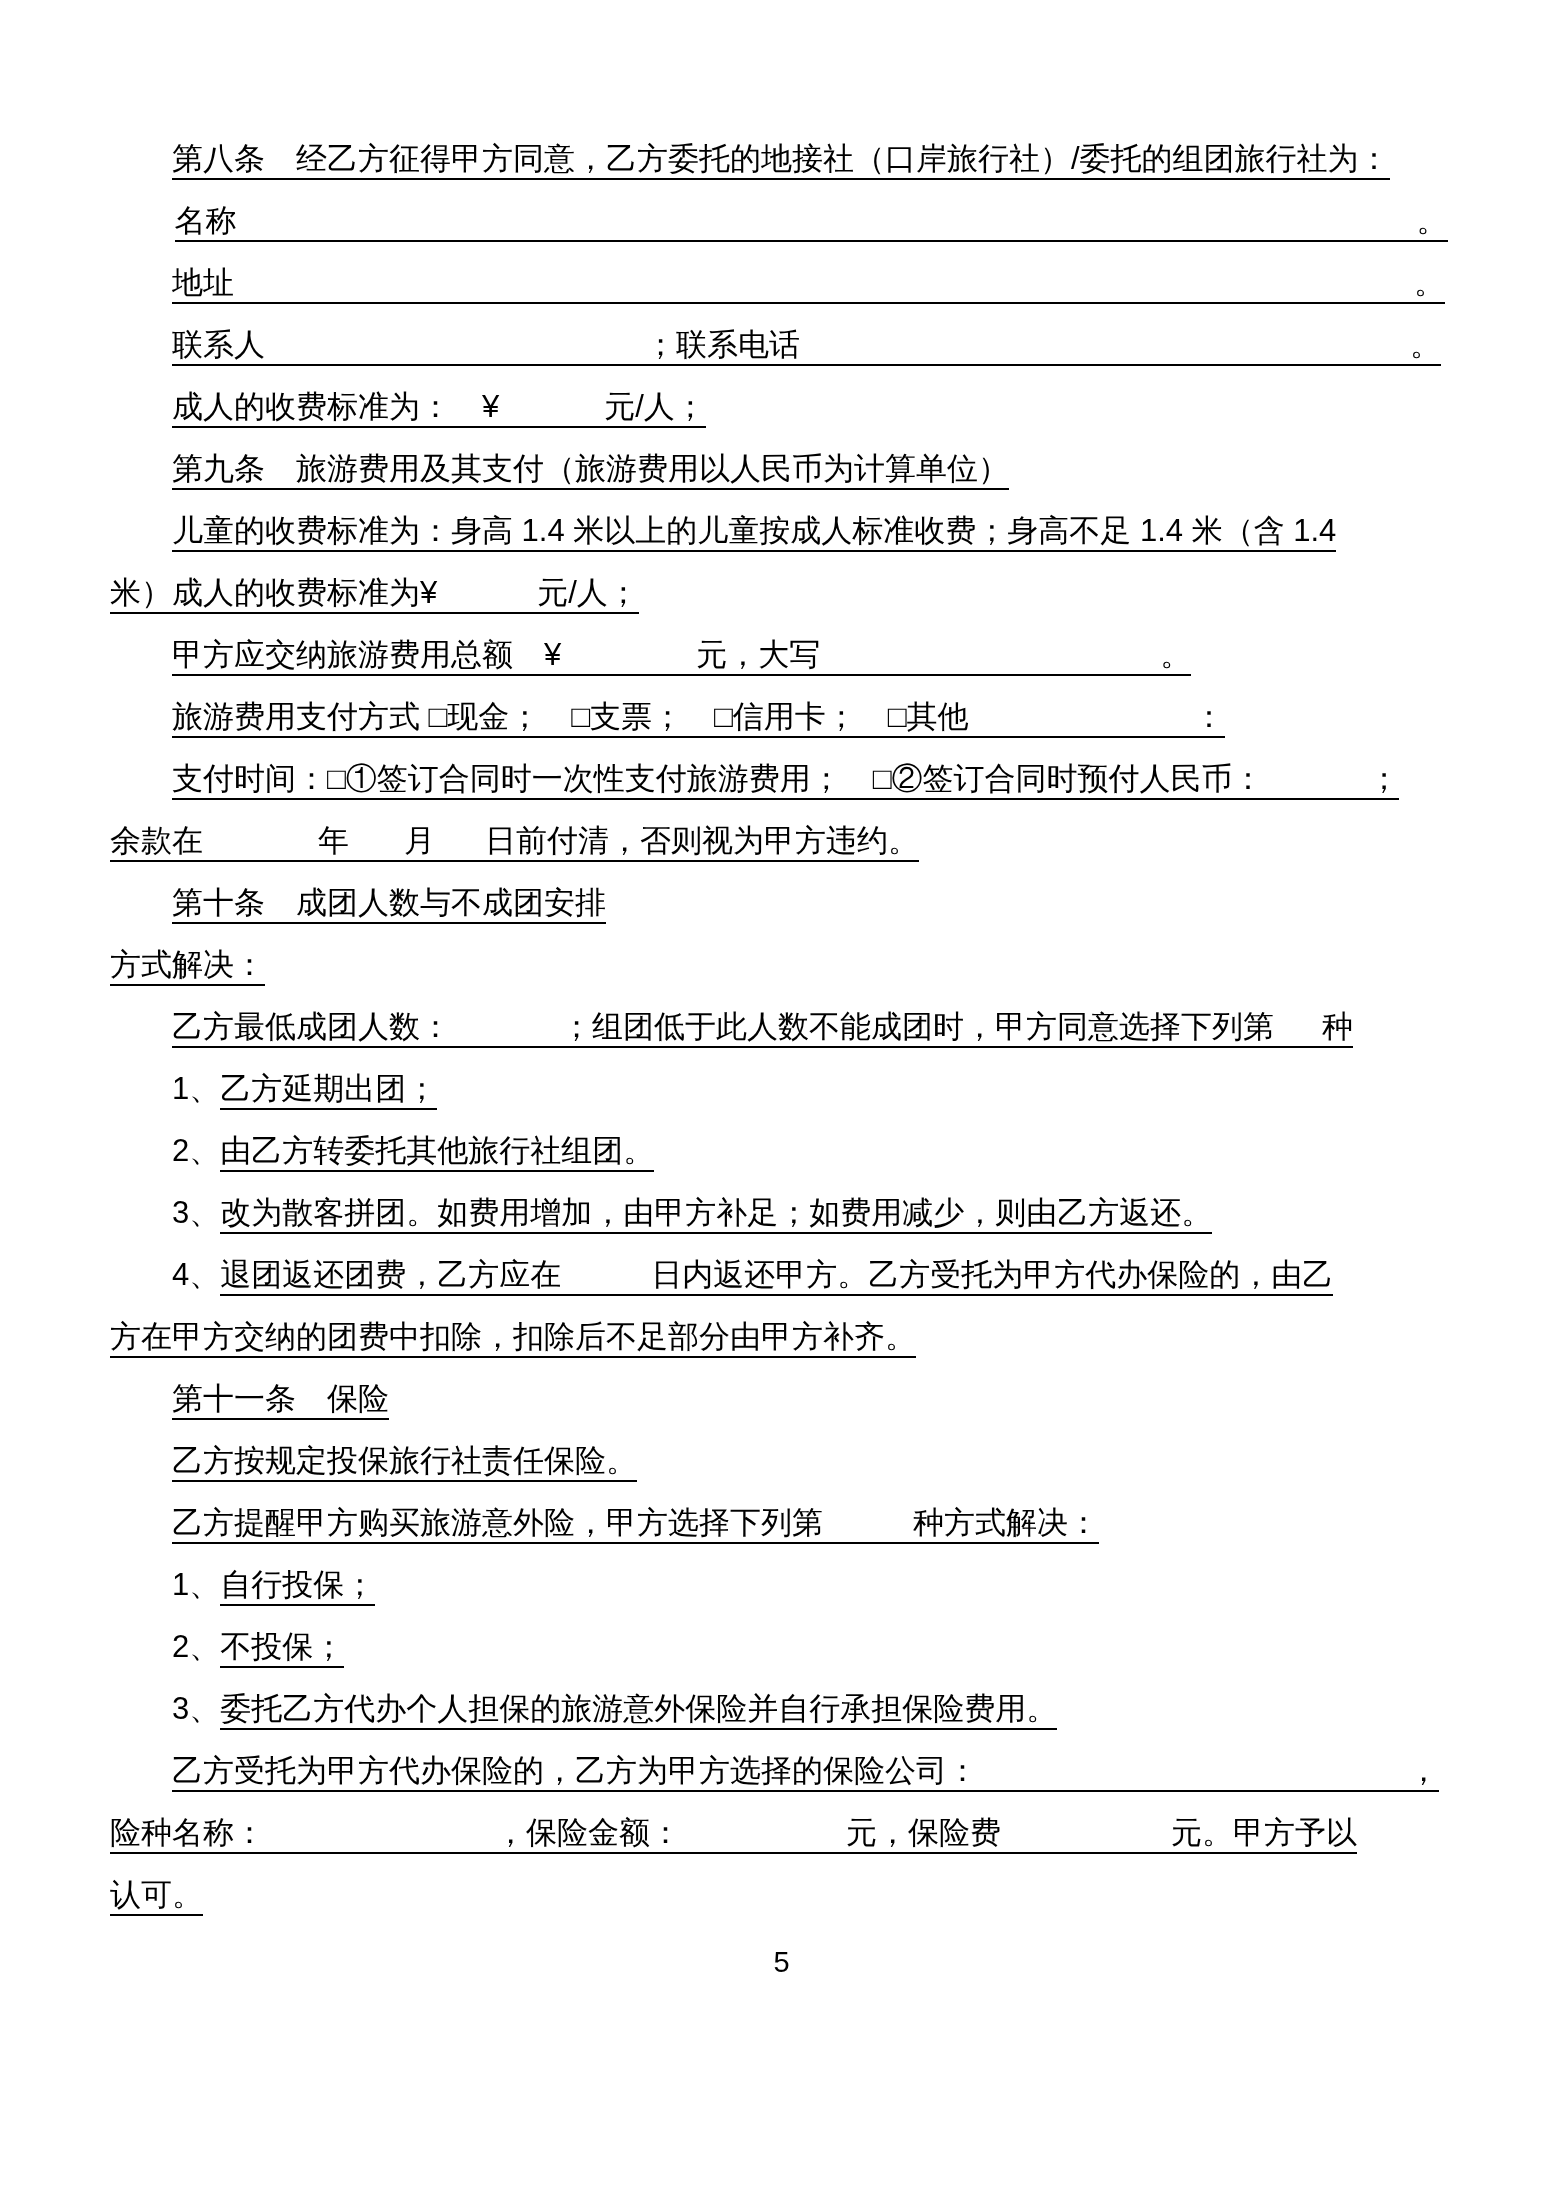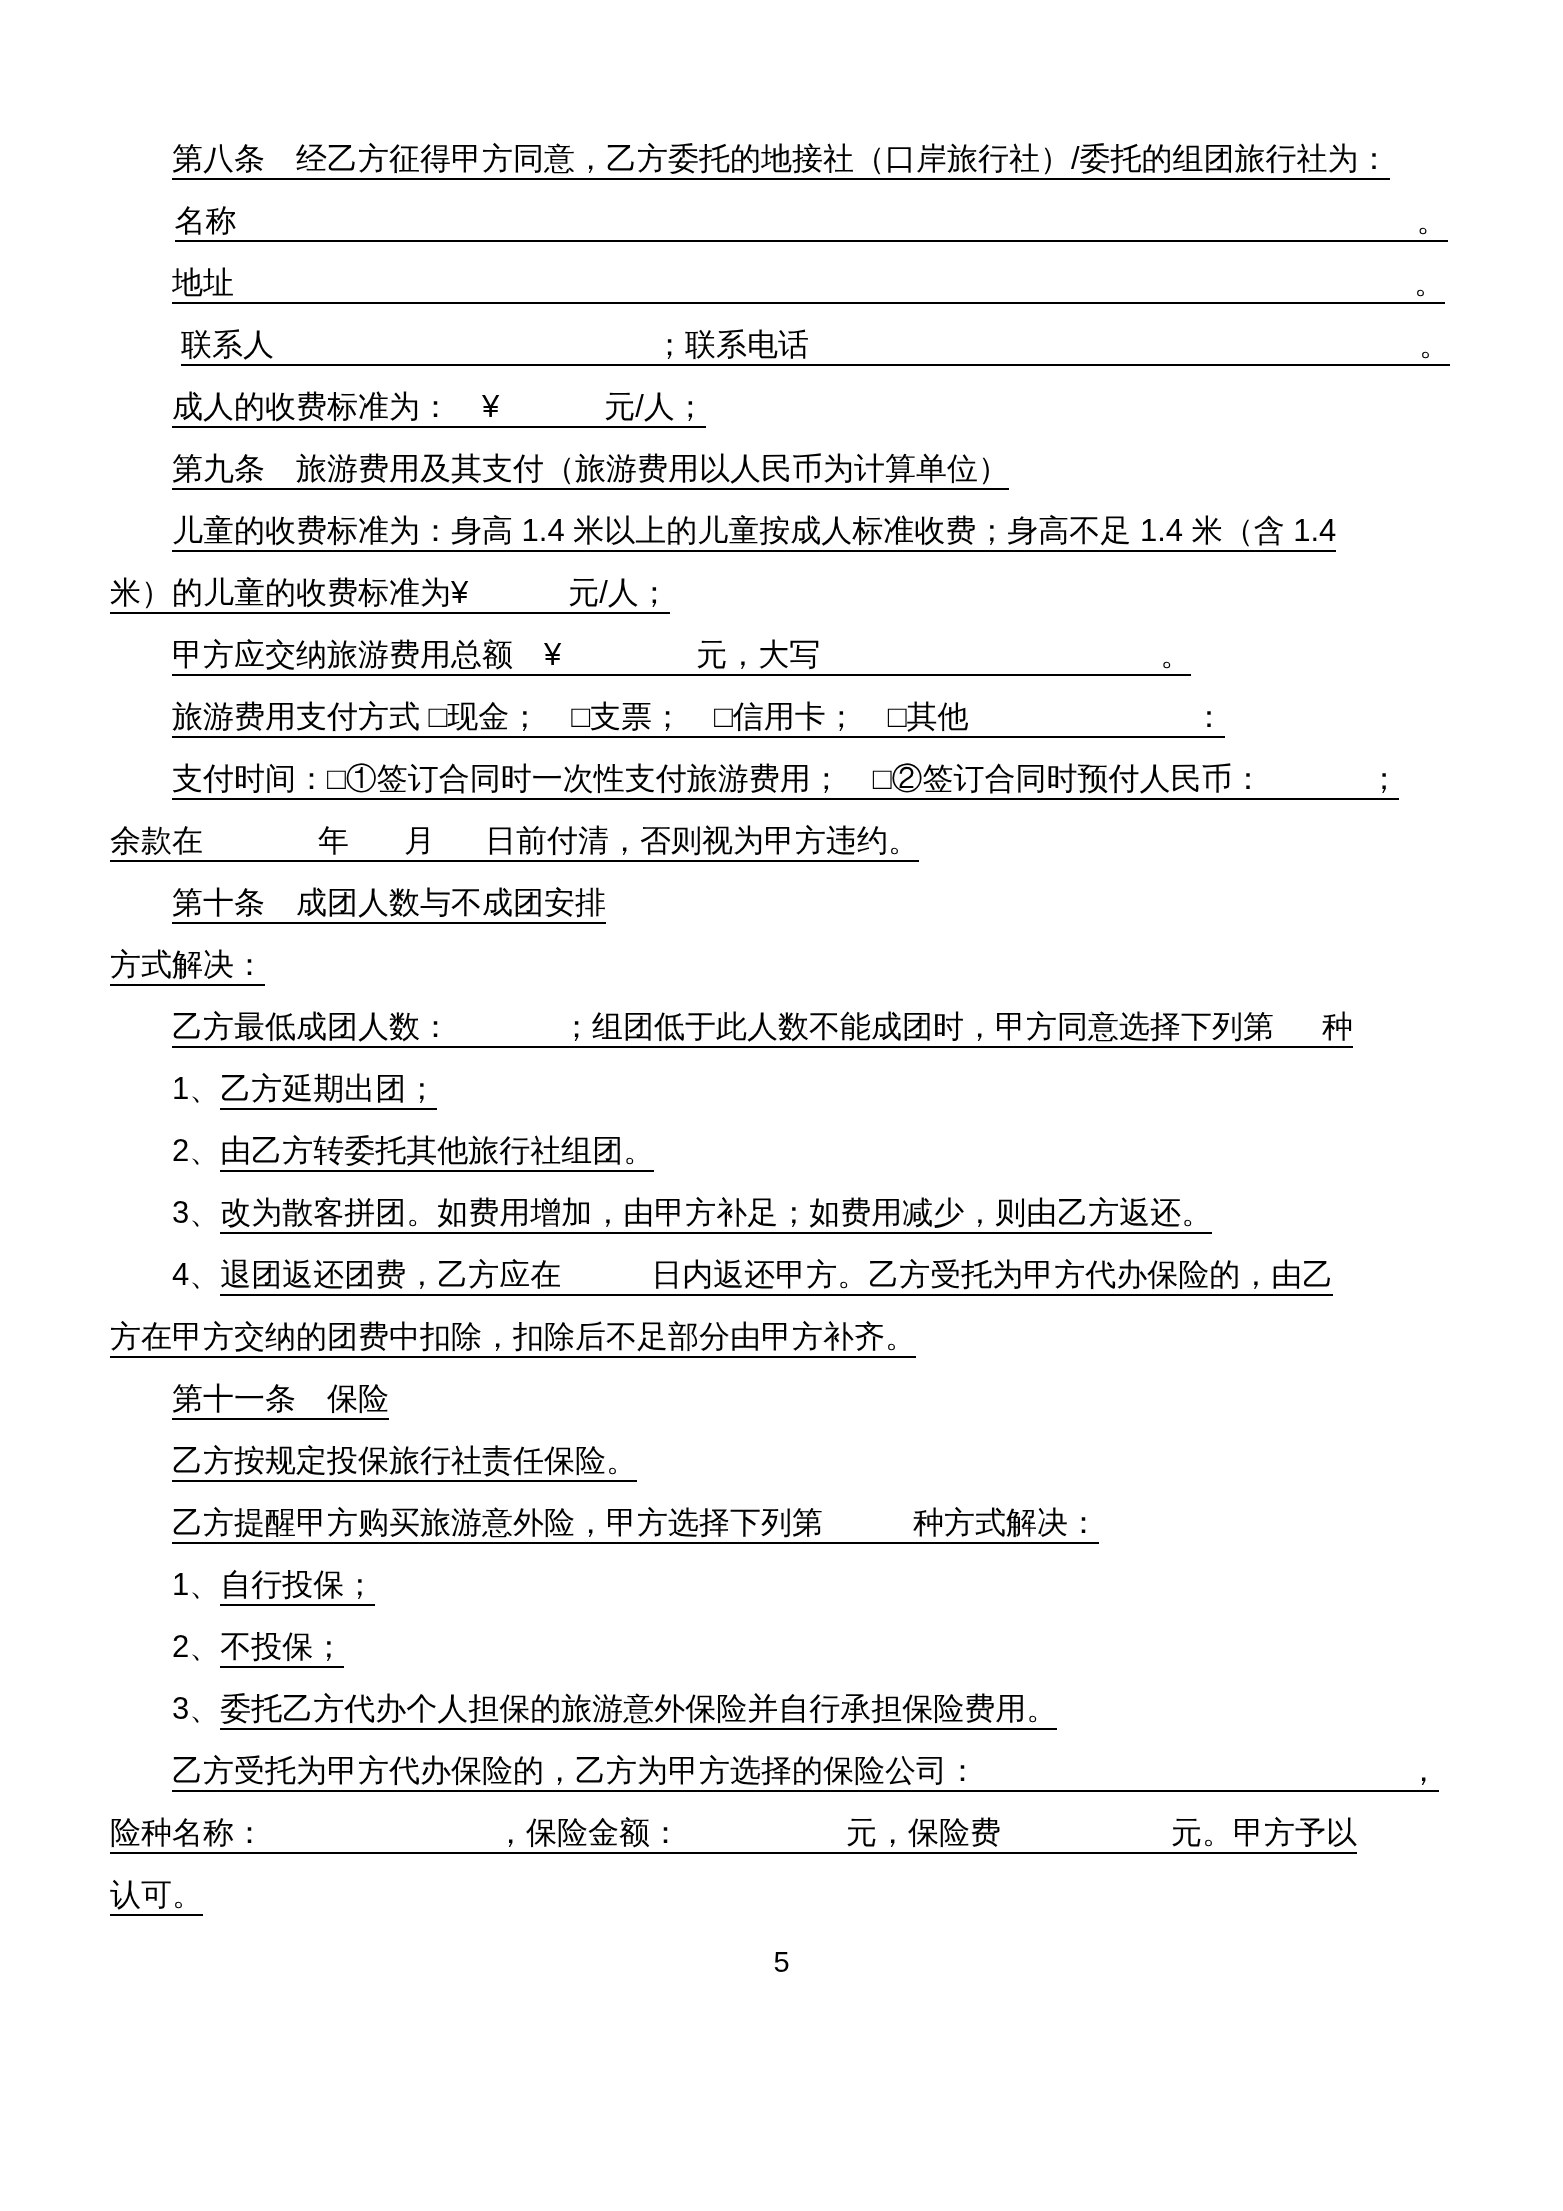--- a/index.html
+++ b/index.html
@@ -51,25 +51,25 @@
   }
 </style>
 </head>
 <body>
 
 <div class="page">
   <div class="content">
       <div class="line" style="padding-left: 62px;"><span class="seg u">第八条　经乙方征得甲方同意，乙方委托的地接社（口岸旅行社）/委托的组团旅行社为：</span></div>
       <div class="line" style="padding-left: 62px; text-align: center;"><span class="seg u">名称</span><span class="seg blank" style="width: 1180px;">&nbsp;</span><span class="seg u">。</span></div>
       <div class="line" style="padding-left: 62px;"><span class="seg u">地址</span><span class="seg blank" style="width: 1180px;">&nbsp;</span><span class="seg u">。</span></div>
-      <div class="line" style="padding-left: 62px; text-align: right;"><span class="seg u">联系人</span><span class="seg blank" style="width: 380px;">&nbsp;</span><span class="seg u">；联系电话</span><span class="seg blank" style="width: 610px;">&nbsp;</span><span class="seg u">。</span></div>
+      <div class="line" style="padding-left: 62px;"><span class="seg u">联系人</span><span class="seg blank" style="width: 380px;">&nbsp;</span><span class="seg u">；联系电话</span><span class="seg blank" style="width: 610px;">&nbsp;</span><span class="seg u">。</span></div>
       <div class="line" style="padding-left: 62px;"><span class="seg u">成人的收费标准为：　¥</span><span class="seg blank" style="width: 105px;">&nbsp;</span><span class="seg u">元/人；</span></div>
       <div class="line" style="padding-left: 62px;"><span class="seg u">第九条　旅游费用及其支付（旅游费用以人民币为计算单位）</span></div>
       <div class="line" style="padding-left: 62px;"><span class="seg u">儿童的收费标准为：身高 1.4 米以上的儿童按成人标准收费；身高不足 1.4 米（含 1.4</span></div>
-      <div class="line"><span class="seg u">米）的儿童的收费标准为¥</span><span class="seg blank" style="width: 100px;">&nbsp;</span><span class="seg u">元/人；</span></div>
+      <div class="line"><span class="seg u">米）成人的收费标准为¥</span><span class="seg blank" style="width: 100px;">&nbsp;</span><span class="seg u">元/人；</span></div>
       <div class="line" style="padding-left: 62px;"><span class="seg u">甲方应交纳旅游费用总额　¥</span><span class="seg blank" style="width: 135px;">&nbsp;</span><span class="seg u">元，大写</span><span class="seg blank" style="width: 340px;">&nbsp;</span><span class="seg u">。</span></div>
       <div class="line" style="padding-left: 62px;"><span class="seg u">旅游费用支付方式 □现金；　□支票；　□信用卡；　□其他</span><span class="seg blank" style="width: 225px;">&nbsp;</span><span class="seg u">：</span></div>
       <div class="line" style="padding-left: 62px;"><span class="seg u">支付时间：□①签订合同时一次性支付旅游费用；　□②签订合同时预付人民币：</span><span class="seg blank" style="width: 105px;">&nbsp;</span><span class="seg u">；</span></div>
       <div class="line"><span class="seg u">余款在</span><span class="seg blank" style="width: 115px;">&nbsp;</span><span class="seg u">年</span><span class="seg blank" style="width: 55px;">&nbsp;</span><span class="seg u">月</span><span class="seg blank" style="width: 50px;">&nbsp;</span><span class="seg u">日前付清，否则视为甲方违约。</span></div>
       <div class="line" style="padding-left: 62px;"><span class="seg u">第十条　成团人数与不成团安排</span></div>
       <div class="line"><span class="seg u">方式解决：</span></div>
       <div class="line" style="padding-left: 62px;"><span class="seg u">乙方最低成团人数：</span><span class="seg blank" style="width: 110px;">&nbsp;</span><span class="seg u">；组团低于此人数不能成团时，甲方同意选择下列第</span><span class="seg blank" style="width: 48px;">&nbsp;</span><span class="seg u">种</span></div>
       <div class="line" style="padding-left: 62px;"><span class="seg">1、</span><span class="seg u">乙方延期出团；</span></div>
       <div class="line" style="padding-left: 62px;"><span class="seg">2、</span><span class="seg u">由乙方转委托其他旅行社组团。</span></div>
       <div class="line" style="padding-left: 62px;"><span class="seg">3、</span><span class="seg u">改为散客拼团。如费用增加，由甲方补足；如费用减少，则由乙方返还。</span></div>

